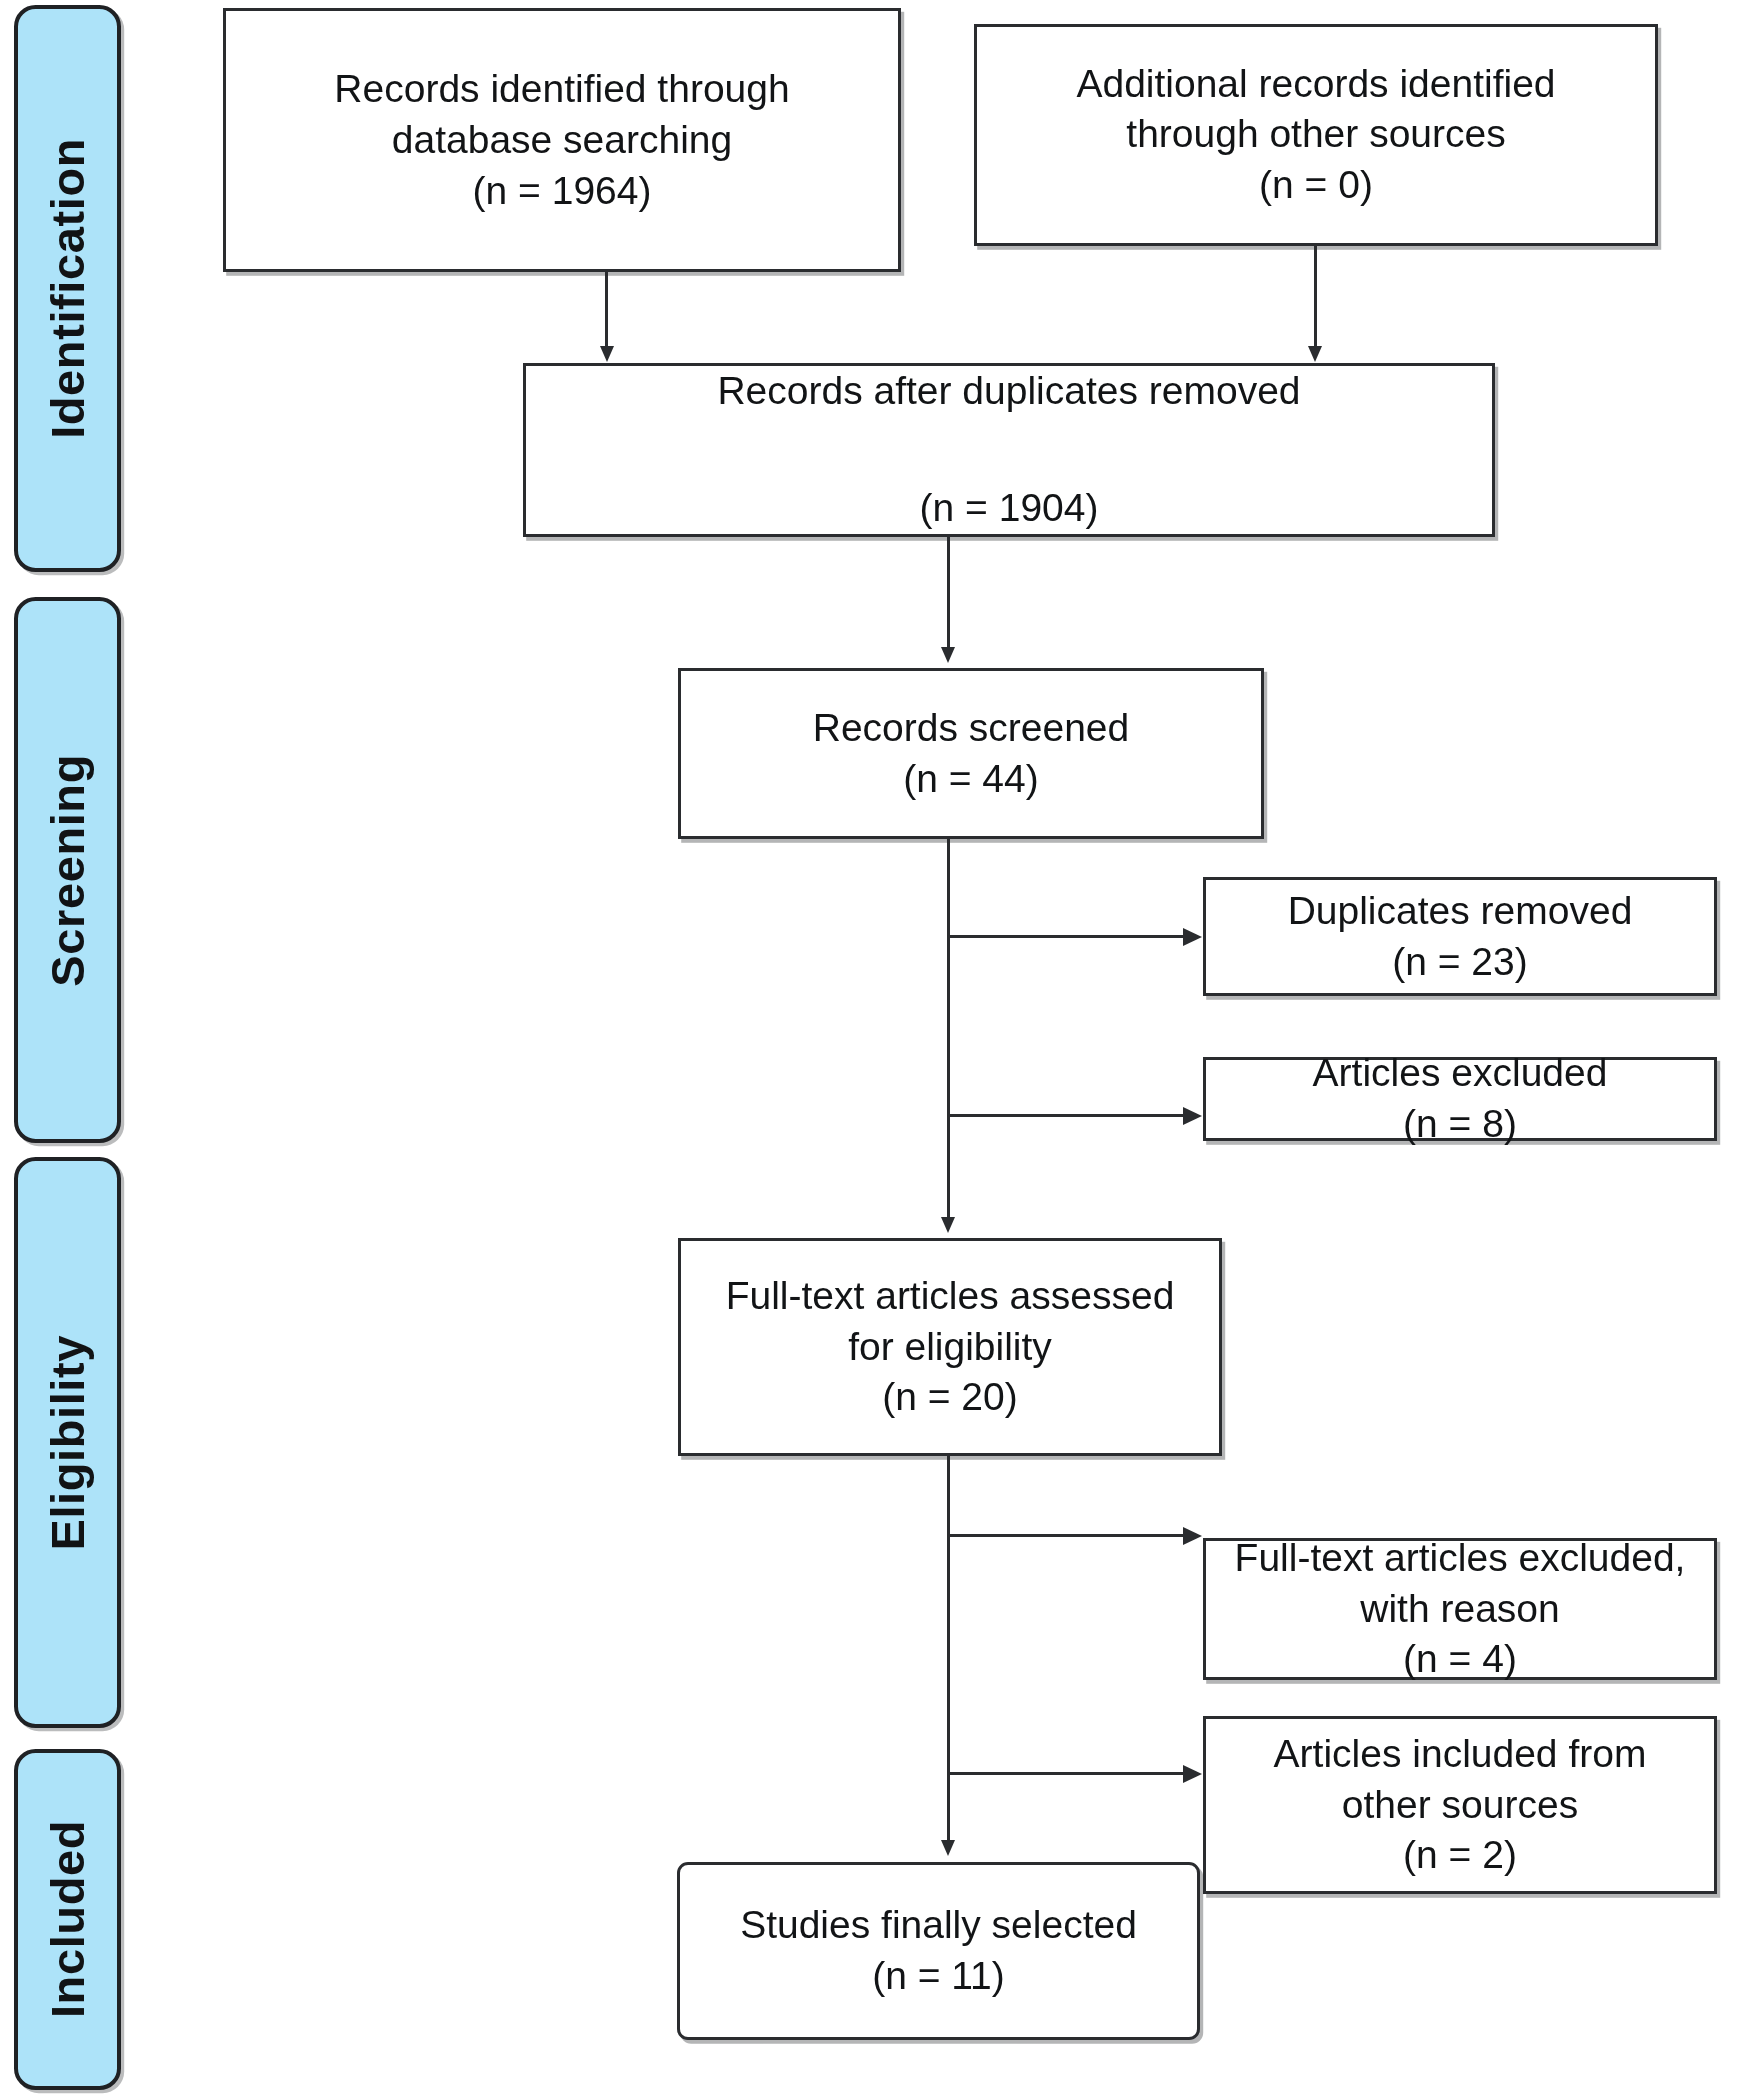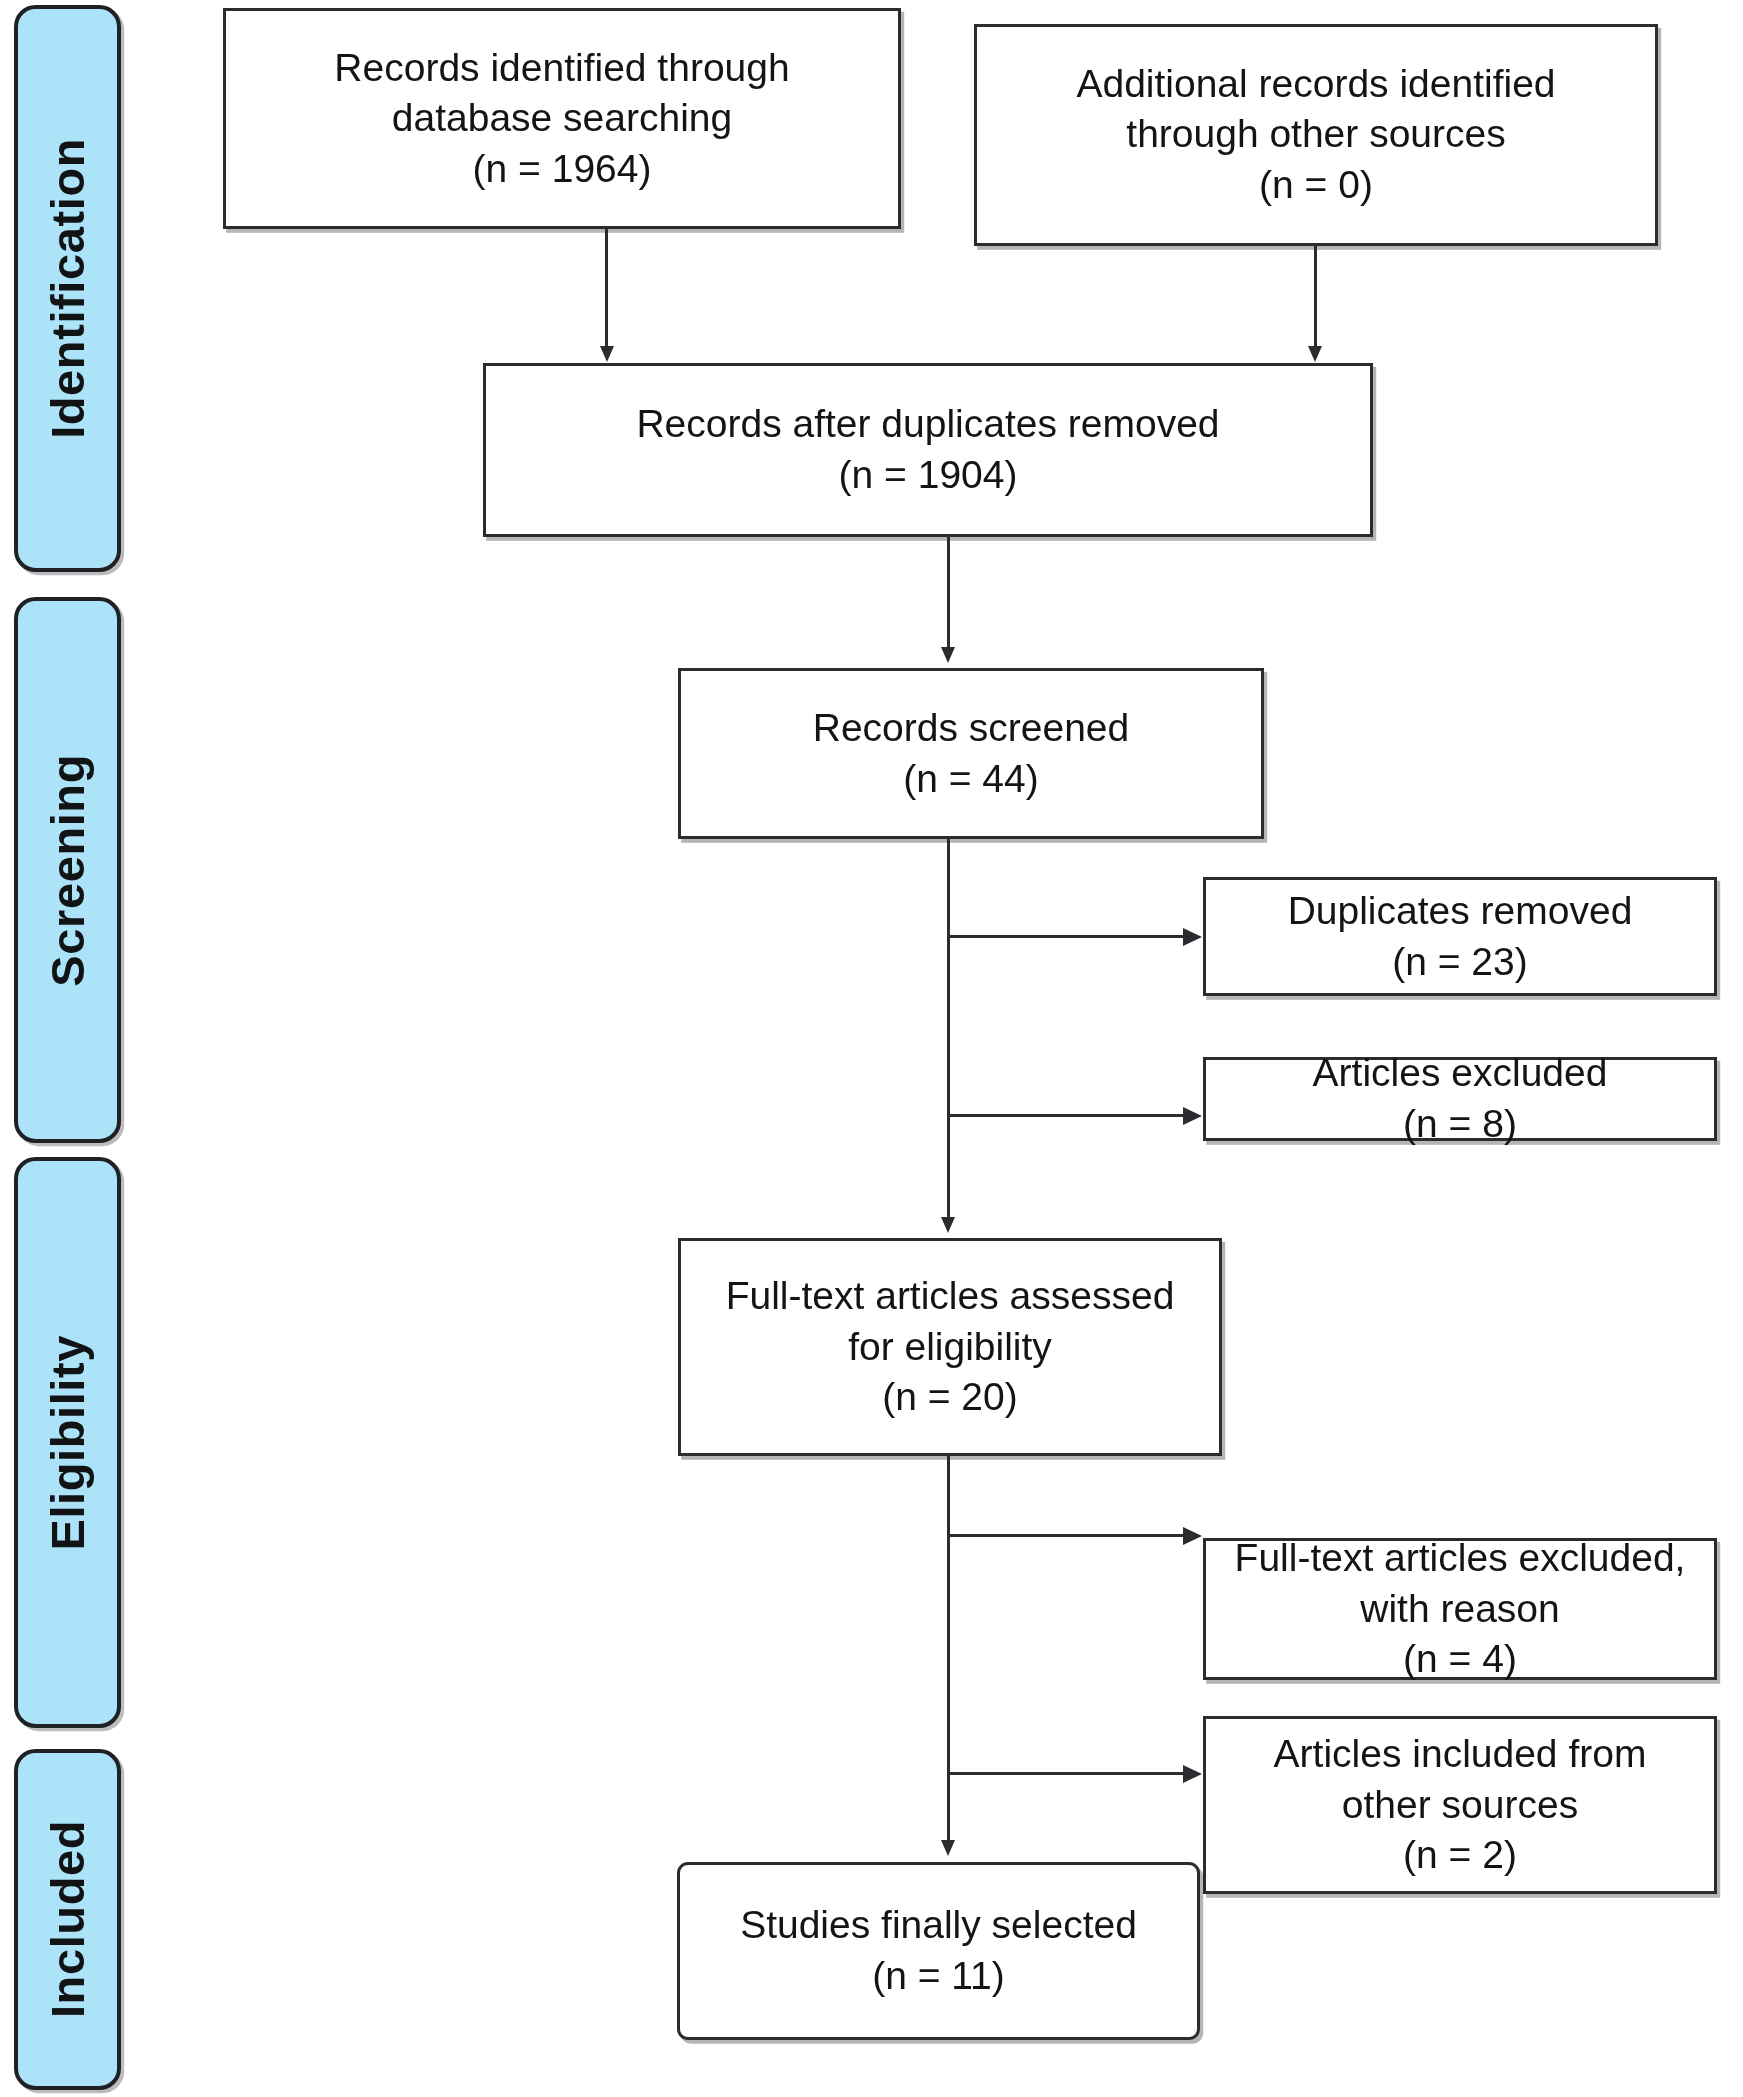--- a/index.html
+++ b/index.html
@@ -126,33 +126,33 @@
 
   <div class="vline" style="left:947px; top:1456px; height:388px;"></div>
   <div class="arrow-down" style="left:941px; top:1840px;"></div>
 
   <div class="hline" style="left:947px; top:1534px; width:245px;"></div>
   <div class="arrow-right" style="left:1183px; top:1527px;"></div>
 
   <div class="hline" style="left:947px; top:1772px; width:245px;"></div>
   <div class="arrow-right" style="left:1183px; top:1765px;"></div>
 
-  <div class="node" style="left:223px; top:8.3px; width:678px; height:221px;">
+  <div class="node" style="left:223px; top:8.3px; width:678px; height:264px;">
     <div class="line">Records identified through</div>
     <div class="line">database searching</div>
     <div class="line">(n = 1964)</div>
   </div>
 
   <div class="node" style="left:974px; top:23.6px; width:684px; height:222px;">
     <div class="line">Additional records identified</div>
     <div class="line">through other sources</div>
     <div class="line">(n = 0)</div>
   </div>
 
-  <div class="node" style="left:483px; top:363px; width:890px; height:174px;">
+  <div class="node" style="left:523px; top:363px; width:972px; height:174px;justify-content:space-between;">
     <div class="line">Records after duplicates removed</div>
     <div class="line">(n = 1904)</div>
   </div>
 
   <div class="node" style="left:678px; top:668px; width:586px; height:171px;">
     <div class="line">Records screened</div>
     <div class="line">(n =  44)</div>
   </div>
 
   <div class="node" style="left:1203px; top:877px; width:514px; height:119px;">

